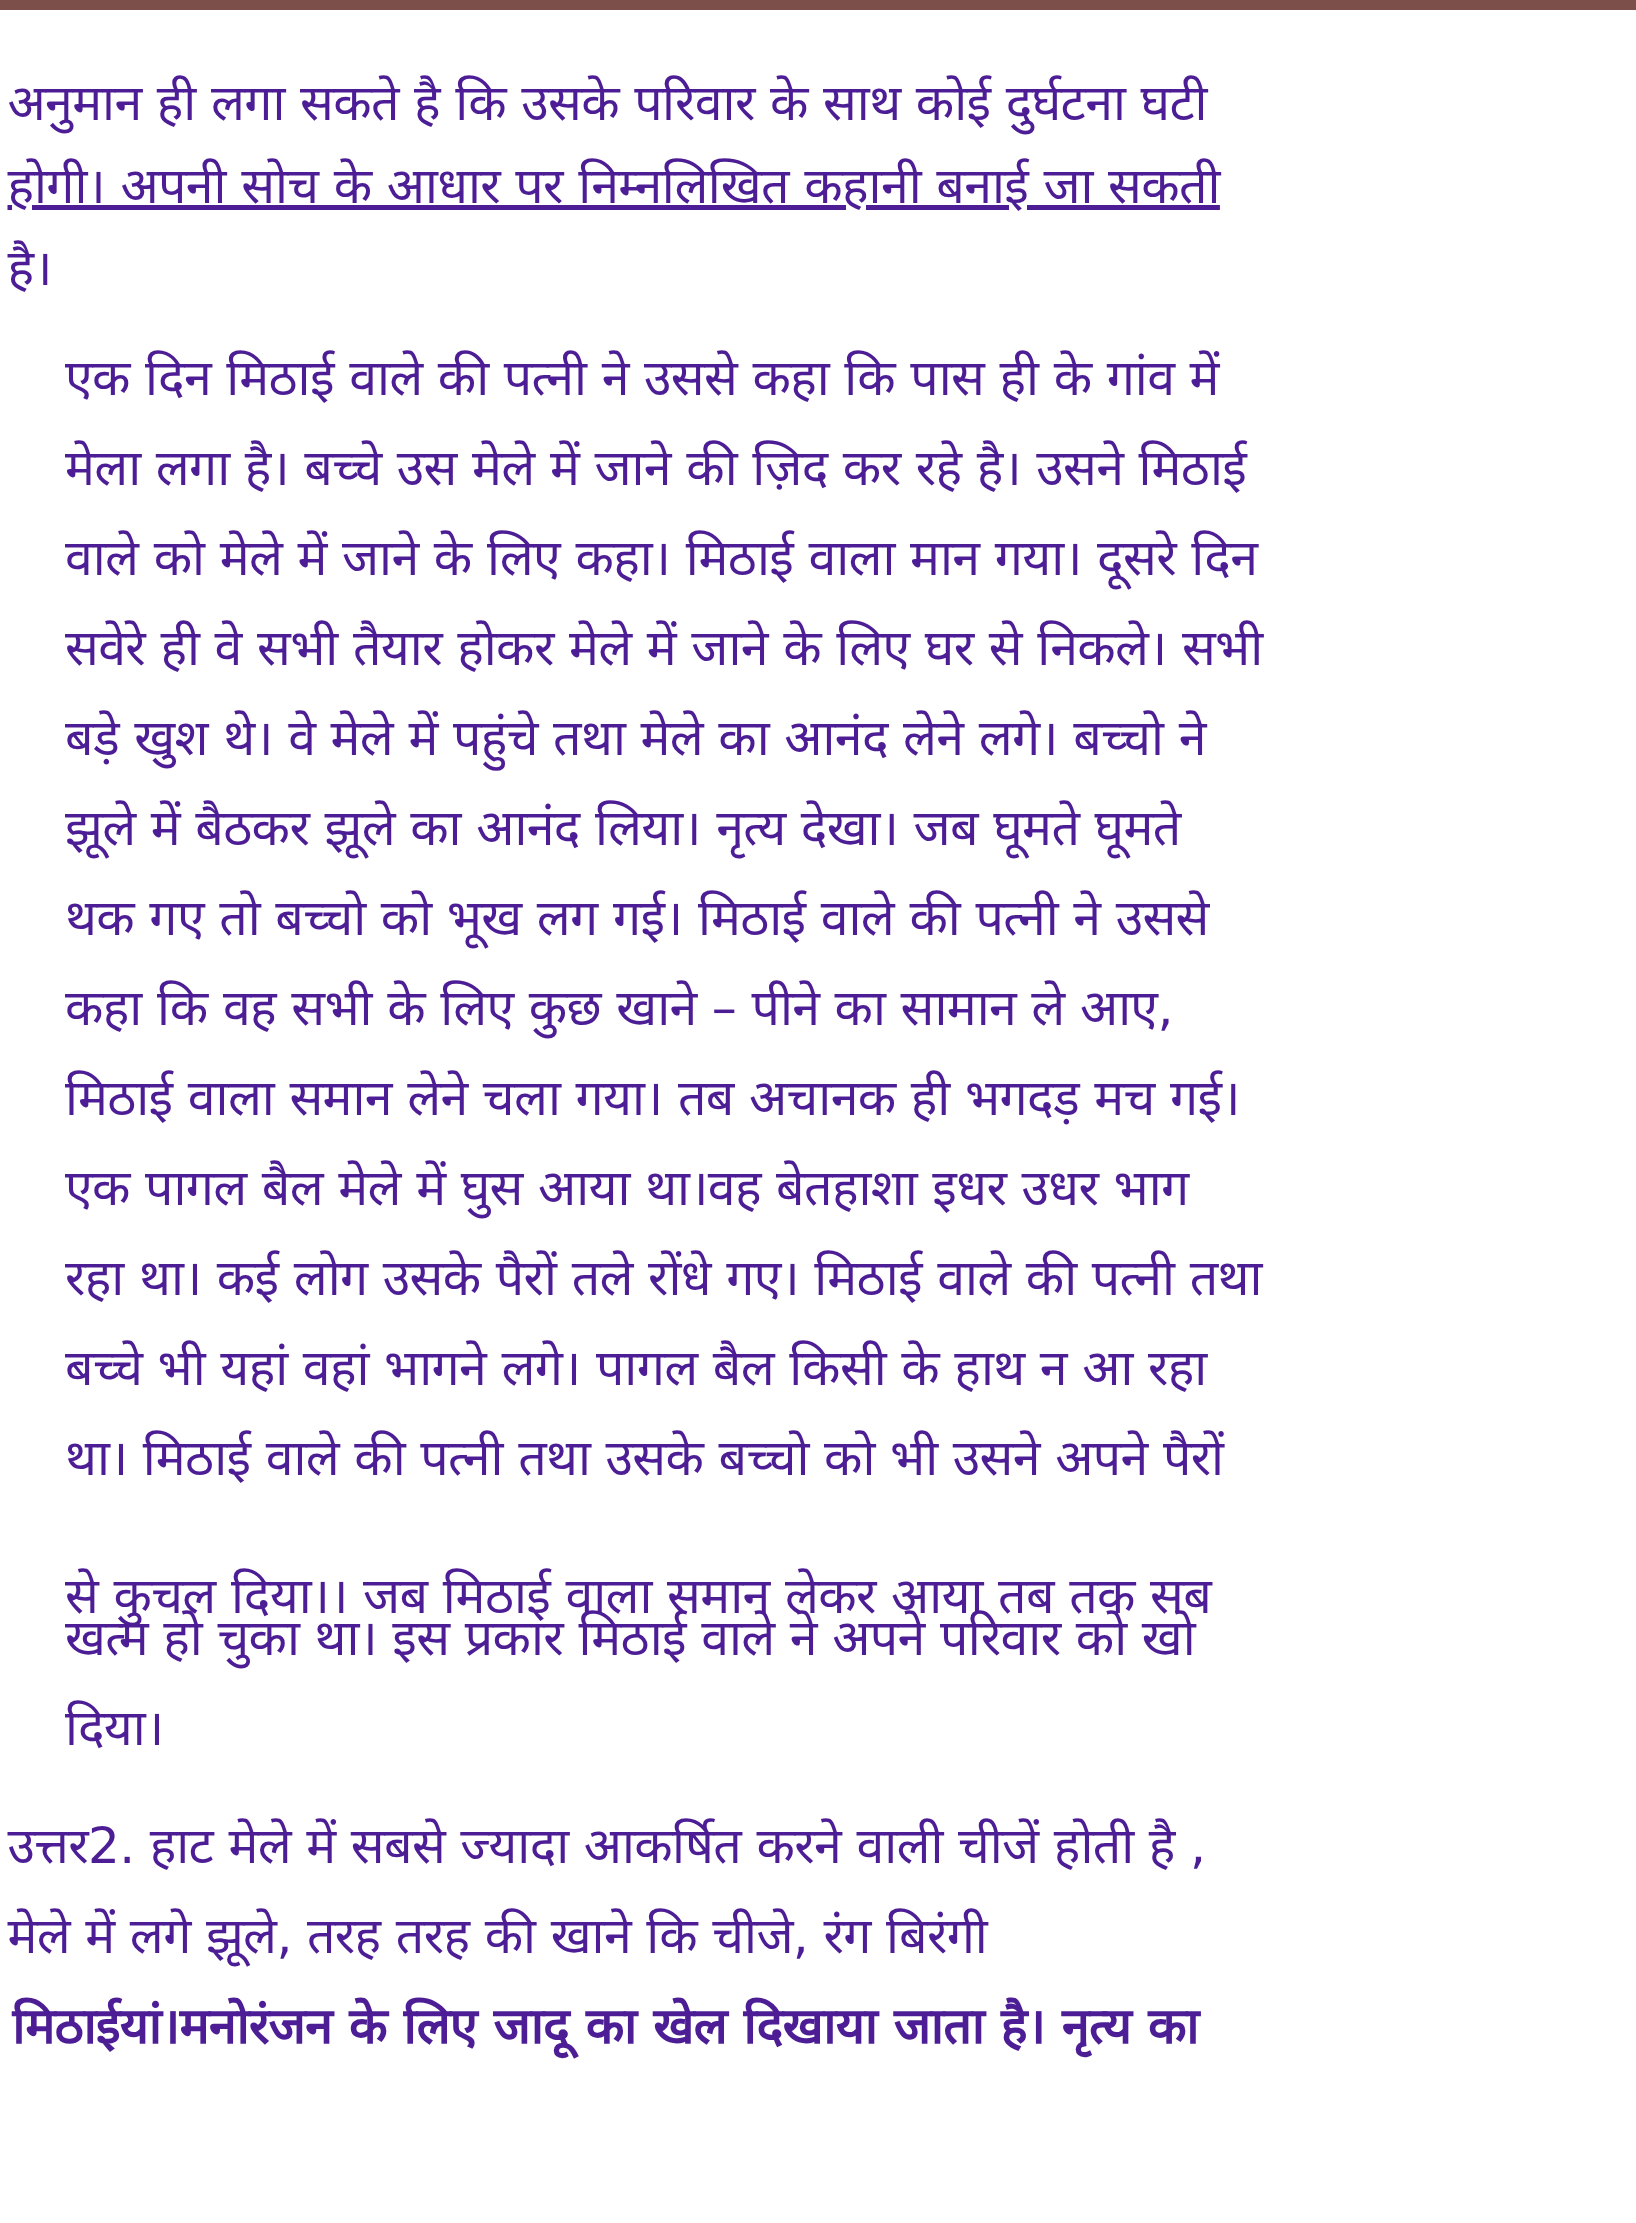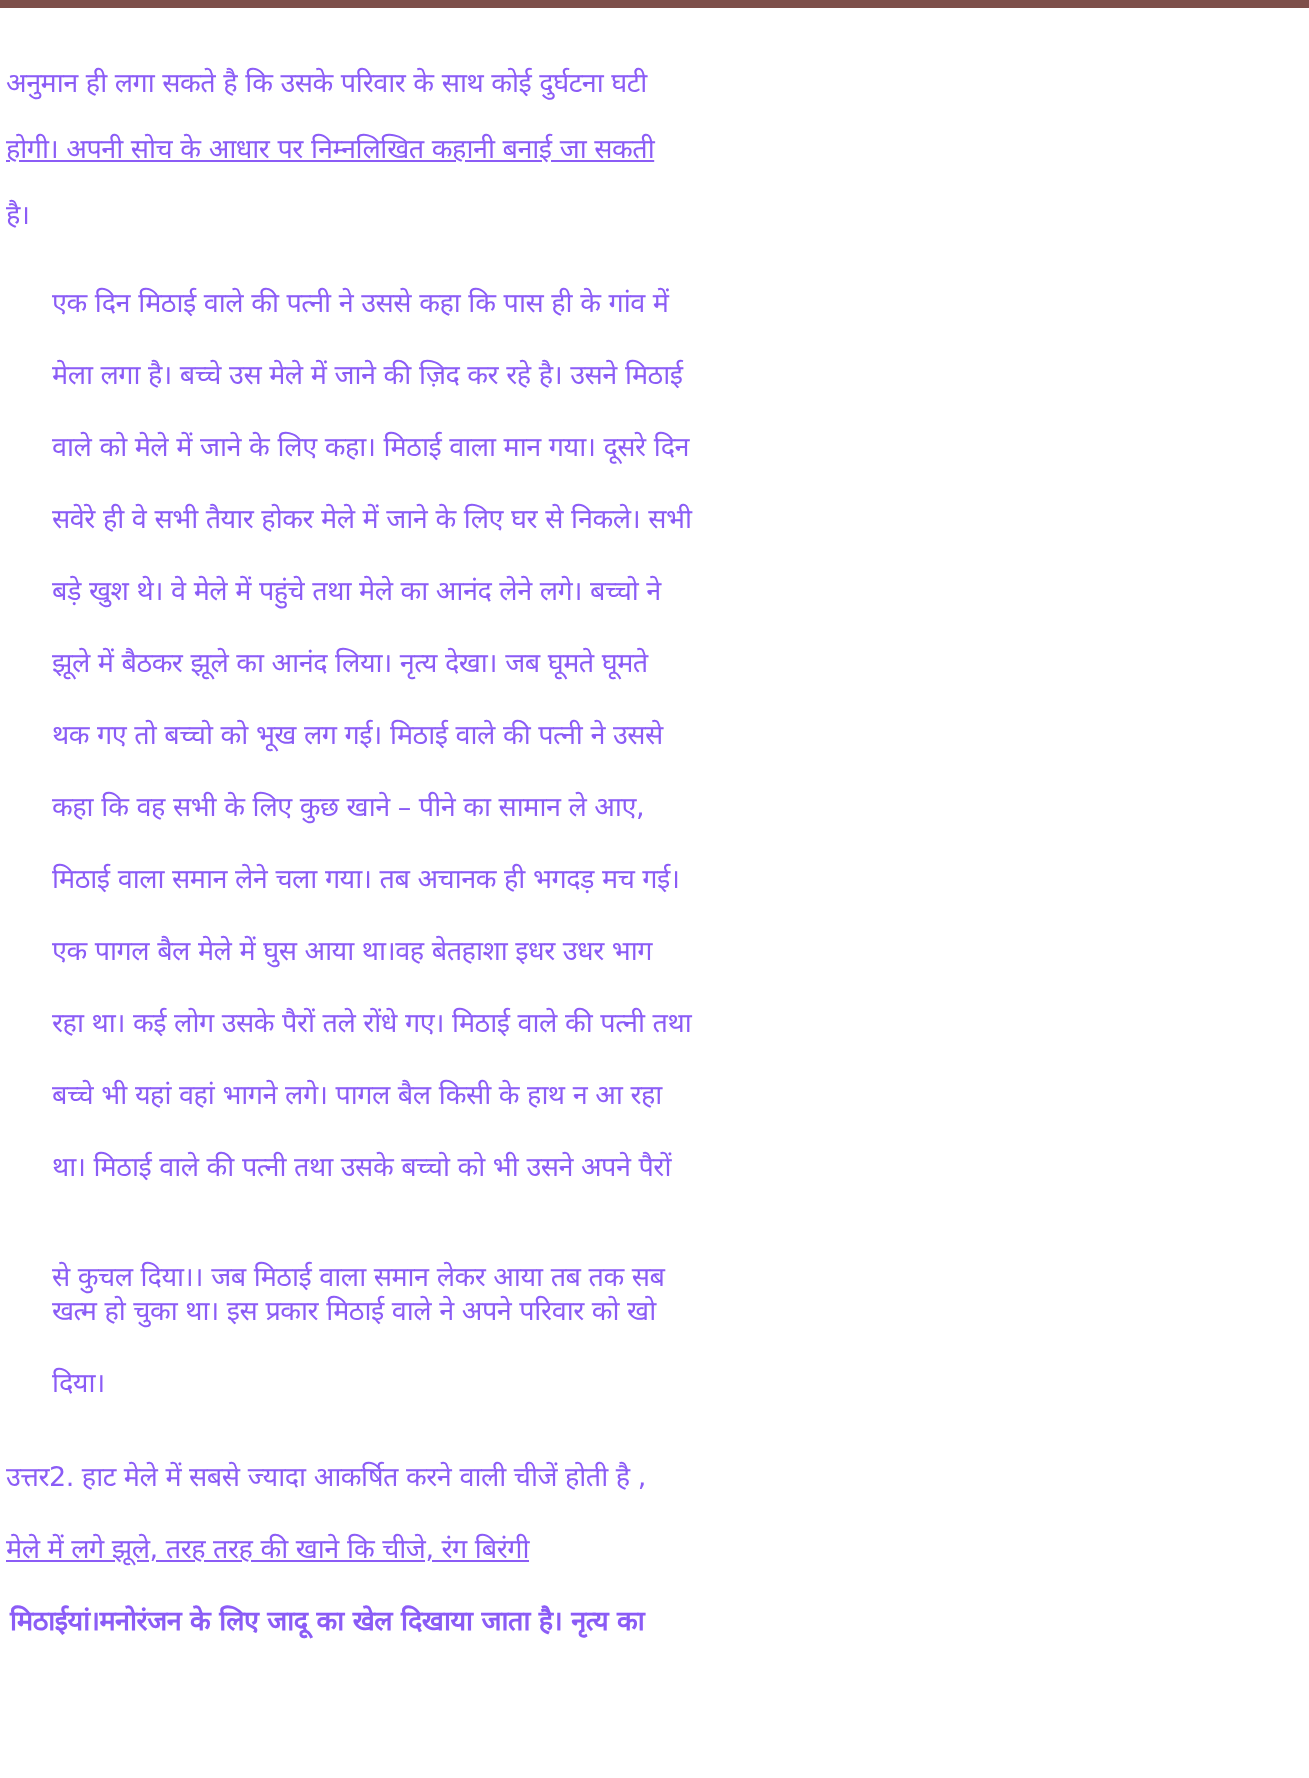--- a/index.html
+++ b/index.html
@@ -24,24 +24,24 @@
     }
     .page {
       position: absolute;
       left: 0;
       top: 8px;
       width: 1309px;
     }
     .line {
       position: absolute;
       white-space: nowrap;
-      font-size: 27px;
+      font-size: 40px;
       line-height: 66px;
       letter-spacing: -0.5px;
-      color: #8b5cf6;
+      color: #4c1d95;
     }
   </style>
 </head>
 <body>
 
 <div class="top-bar"></div>
 
 <div class="page">
 
   <div>
@@ -64,17 +64,17 @@
     <div class="line" style="left:52px; top:982px;">रहा था। कई लोग उसके पैरों तले रोंधे गए।  मिठाई वाले की पत्नी तथा</div>
     <div class="line" style="left:52px; top:1054px;">बच्चे भी यहां वहां भागने लगे। पागल बैल किसी के हाथ न आ रहा</div>
     <div class="line" style="left:52px; top:1126px;">था।  मिठाई वाले की पत्नी तथा उसके बच्चो को भी उसने अपने पैरों</div>
     <div class="line" style="left:52px; top:1236px;">से कुचल दिया।। जब मिठाई वाला समान लेकर आया तब तक सब</div>
     <div class="line" style="left:52px; top:1270px;">खत्म हो चुका था। इस प्रकार मिठाई वाले ने अपने परिवार को खो</div>
     <div class="line" style="left:52px; top:1342px;">दिया।</div>
   </div>
 
   <div>
     <div class="line" style="left:6px; top:1436px;">उत्तर2. हाट मेले में सबसे ज्यादा आकर्षित करने वाली चीजें होती है ,</div>
-    <div class="line" style="left:6px; top:1508px;text-decoration:underline;">मेले में लगे झूले, तरह तरह की खाने कि चीजे, रंग बिरंगी</div>
+    <div class="line" style="left:6px; top:1508px;">मेले में लगे झूले, तरह तरह की खाने कि चीजे, रंग बिरंगी</div>
     <div class="line" style="left:10px; top:1580px;font-weight:bold;">मिठाईयां।मनोरंजन के लिए जादू का खेल दिखाया जाता है। नृत्य का</div>
   </div>
 
 </div>
 
 </body></html>

